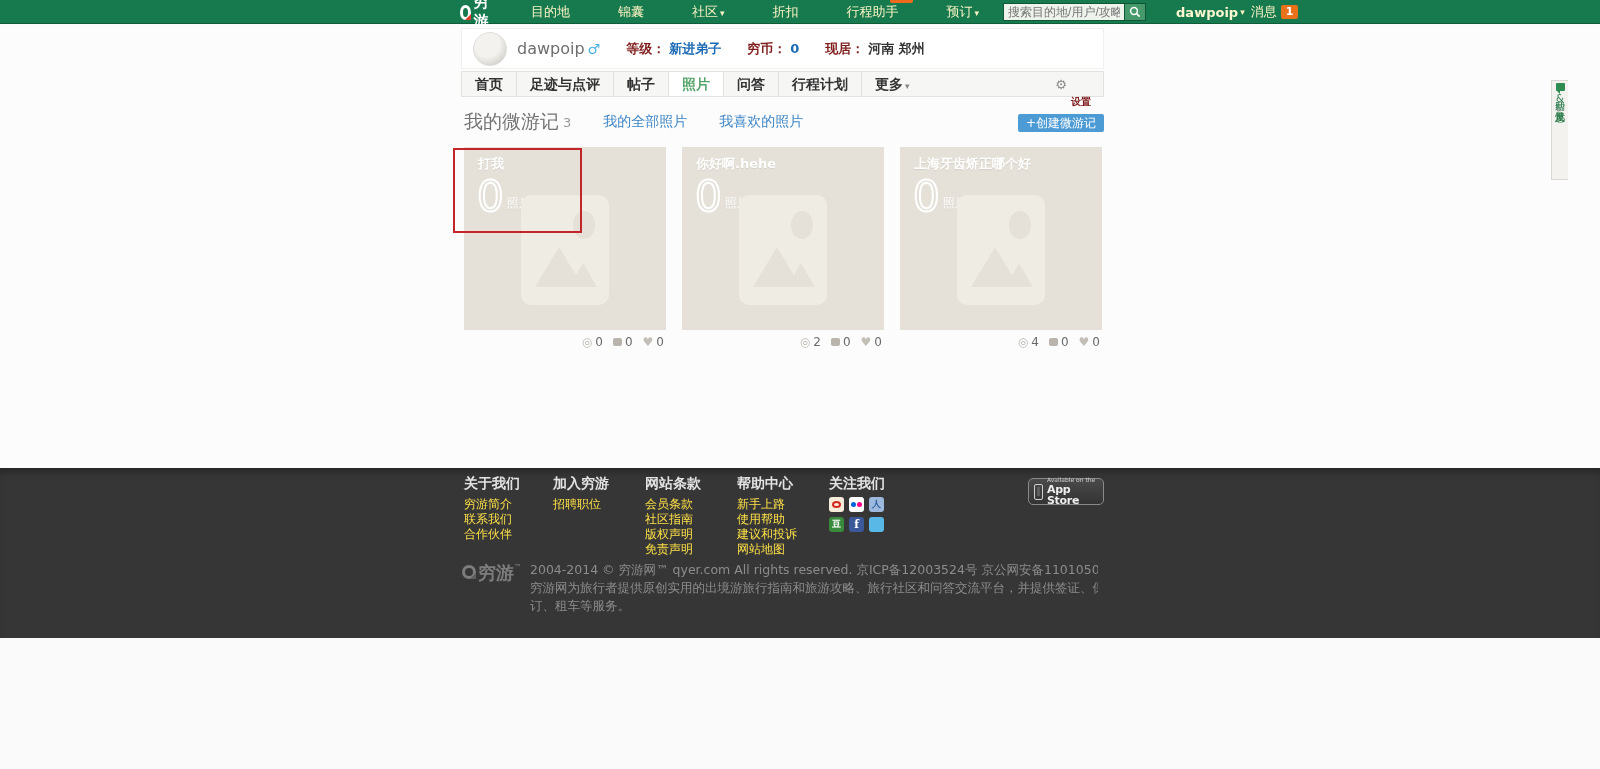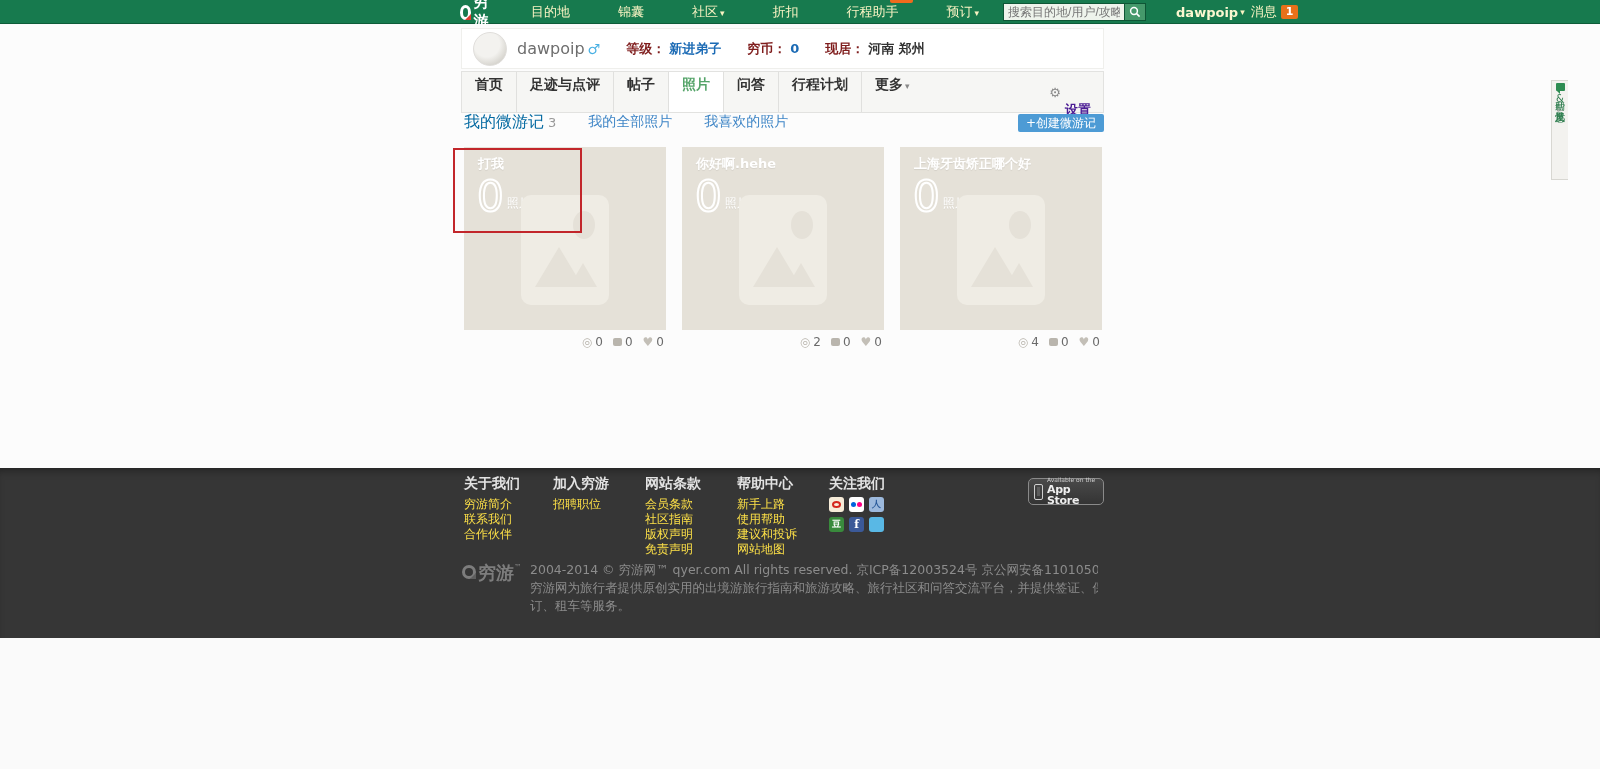--- a/index.html
+++ b/index.html
@@ -33,30 +33,30 @@
   
   .profile-row { position:absolute; left:461px; top:28px; width:643px; height:41px; background:#fff; border:1px solid #efefec; display:flex; align-items:center; padding-left:11px; }
   .avatar { width:34px; height:34px; border-radius:50%; background:radial-gradient(circle at 40% 35%, #f3f2ef 0 45%, #d8d6d0 75%, #bdbbb5); border:1px solid #e0dedb; display:flex; align-items:center; justify-content:center; font-size:7px; color:#9a968e; overflow:hidden; }
   .p-name { font-size:16px; color:#6e6e6e; margin-left:10px; }
   .p-gender { color:#49b0e3; font-size:14px; margin-left:3px; }
   .p-label { color:#7f1d1d; font-weight:bold; margin-left:26px; }
   .p-level { color:#1c6bb5; font-weight:bold; margin-left:4px; cursor:pointer; }
   .p-coin { color:#1c6bb5; font-weight:bold; margin-left:4px; }
   .p-res { color:#333; font-weight:bold; margin-left:4px; }
   
-  .tabbar { position:absolute; left:461px; top:71px; width:643px; height:42px; background:#f6f6f4; border:1px solid #e2e2e0; display:flex; align-items:stretch; }
+  .tabbar { position:absolute; left:461px; top:71px; width:643px; height:26px; background:#f6f6f4; border:1px solid #e2e2e0; display:flex; align-items:stretch; }
   .tab { padding:0 13px; line-height:25px; font-size:14px; font-weight:bold; color:#333; border-right:1px solid #e0e0de; cursor:pointer; white-space:nowrap; }
   .tab.active { background:#fff; color:#55a469; }
   .tab .nav-caret { color:#888; }
   .settings { margin-left:auto; display:flex; align-items:center; padding-right:12px; cursor:pointer; }
   .gear { color:#8a8a8a; font-size:13px; margin-right:4px; }
-  .settings-label { font-size:13px; font-weight:bold; color:#4c1d95;margin-top:35px; }
+  .settings-label { font-size:10px; font-weight:bold; color:#7f1d1d;margin-top:35px; }
   
   .subnav { position:absolute; left:464px; top:112px; width:640px; height:20px; display:flex; align-items:center; }
-  .sn-title { font-size:16px; color:#0369a1; }
+  .sn-title { font-size:19px; color:#737373; }
   .sn-count { font-size:13px; color:#999; margin-left:4px; }
   .sn-link { font-size:14px; color:#3e85c6; margin-left:32px; cursor:pointer; }
   .create-btn { position:absolute; left:1018px; top:114px; width:86px; height:18px; background:#4d9bd5; color:#fff; font-size:12px; text-align:center; line-height:18px; border-radius:2px; cursor:pointer; }
   
   .cards { position:absolute; left:464px; top:147px; display:flex; }
   .card-wrap { width:202px; margin-right:16px; }
   .card { position:relative; width:202px; height:183px; background:#e5e1d8; cursor:pointer; overflow:hidden; }
   .card-title { position:absolute; left:14px; top:8px; color:#fff; font-weight:bold; font-size:13px; text-shadow:0 1px 1px rgba(0,0,0,0.08); }
   .card-zero-row { position:absolute; left:13px; top:28px; display:flex; align-items:flex-end; }
   .big-zero { font-size:42px; line-height:44px; color:#e3dfd6; -webkit-text-stroke:2px #ffffff; text-shadow:0 0 1px #fff; }

